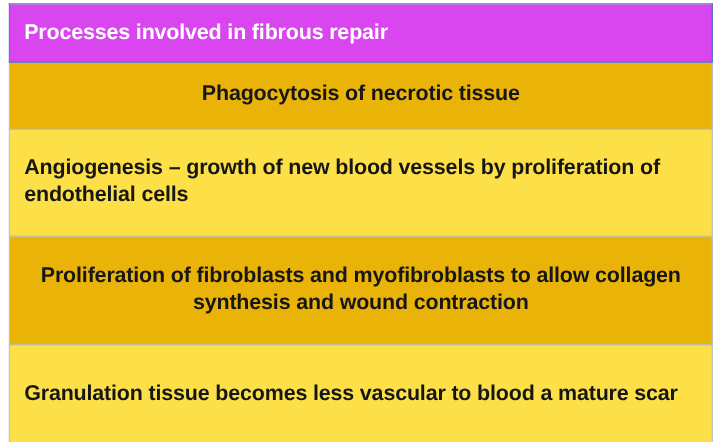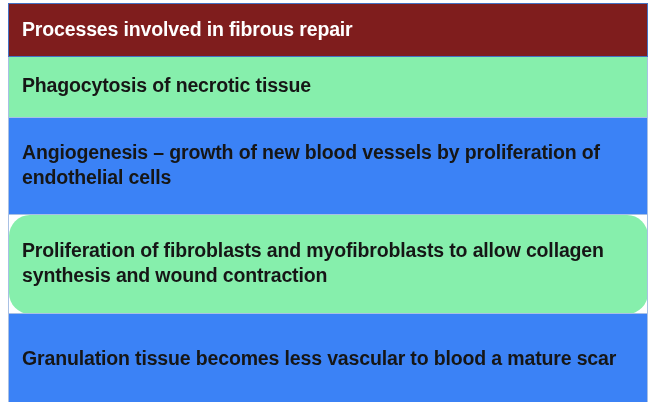--- a/index.html
+++ b/index.html
@@ -33,36 +33,37 @@
     padding: 7px 13px 9px 13px;
     font-weight: bold;
     font-size: 19.5px;
     line-height: 1.30;
     letter-spacing: -0.15px;
     color: #161616;
     vertical-align: middle;
     word-wrap: break-word;
   }
   .header-cell {
-    background: #7f1d1d;
+    background: #d946ef;
     color: #ffffff !important;
     border: 1px solid #4472c4 !important;
     height: 41px;
     padding-top: 5px !important;
     padding-bottom: 6px !important;
   }
   .row-shaded {
-    background: #86efac;
+    background: #eab308;
+    text-align: center;
   }
   .row-plain {
-    background: #3b82f6;
+    background: #fde047;
   }
   .r1 { height: 44px; }
   .r2 { height: 80px; }
-  .r3 { height: 82px; border-radius: 21px; }
+  .r3 { height: 82px; }
   .r4 { height: 75px; }
   .cell-text {
     display: block;
   }
 </style>
 </head>
 <body>
 
 <div class="sheet">
   <table class="table">

